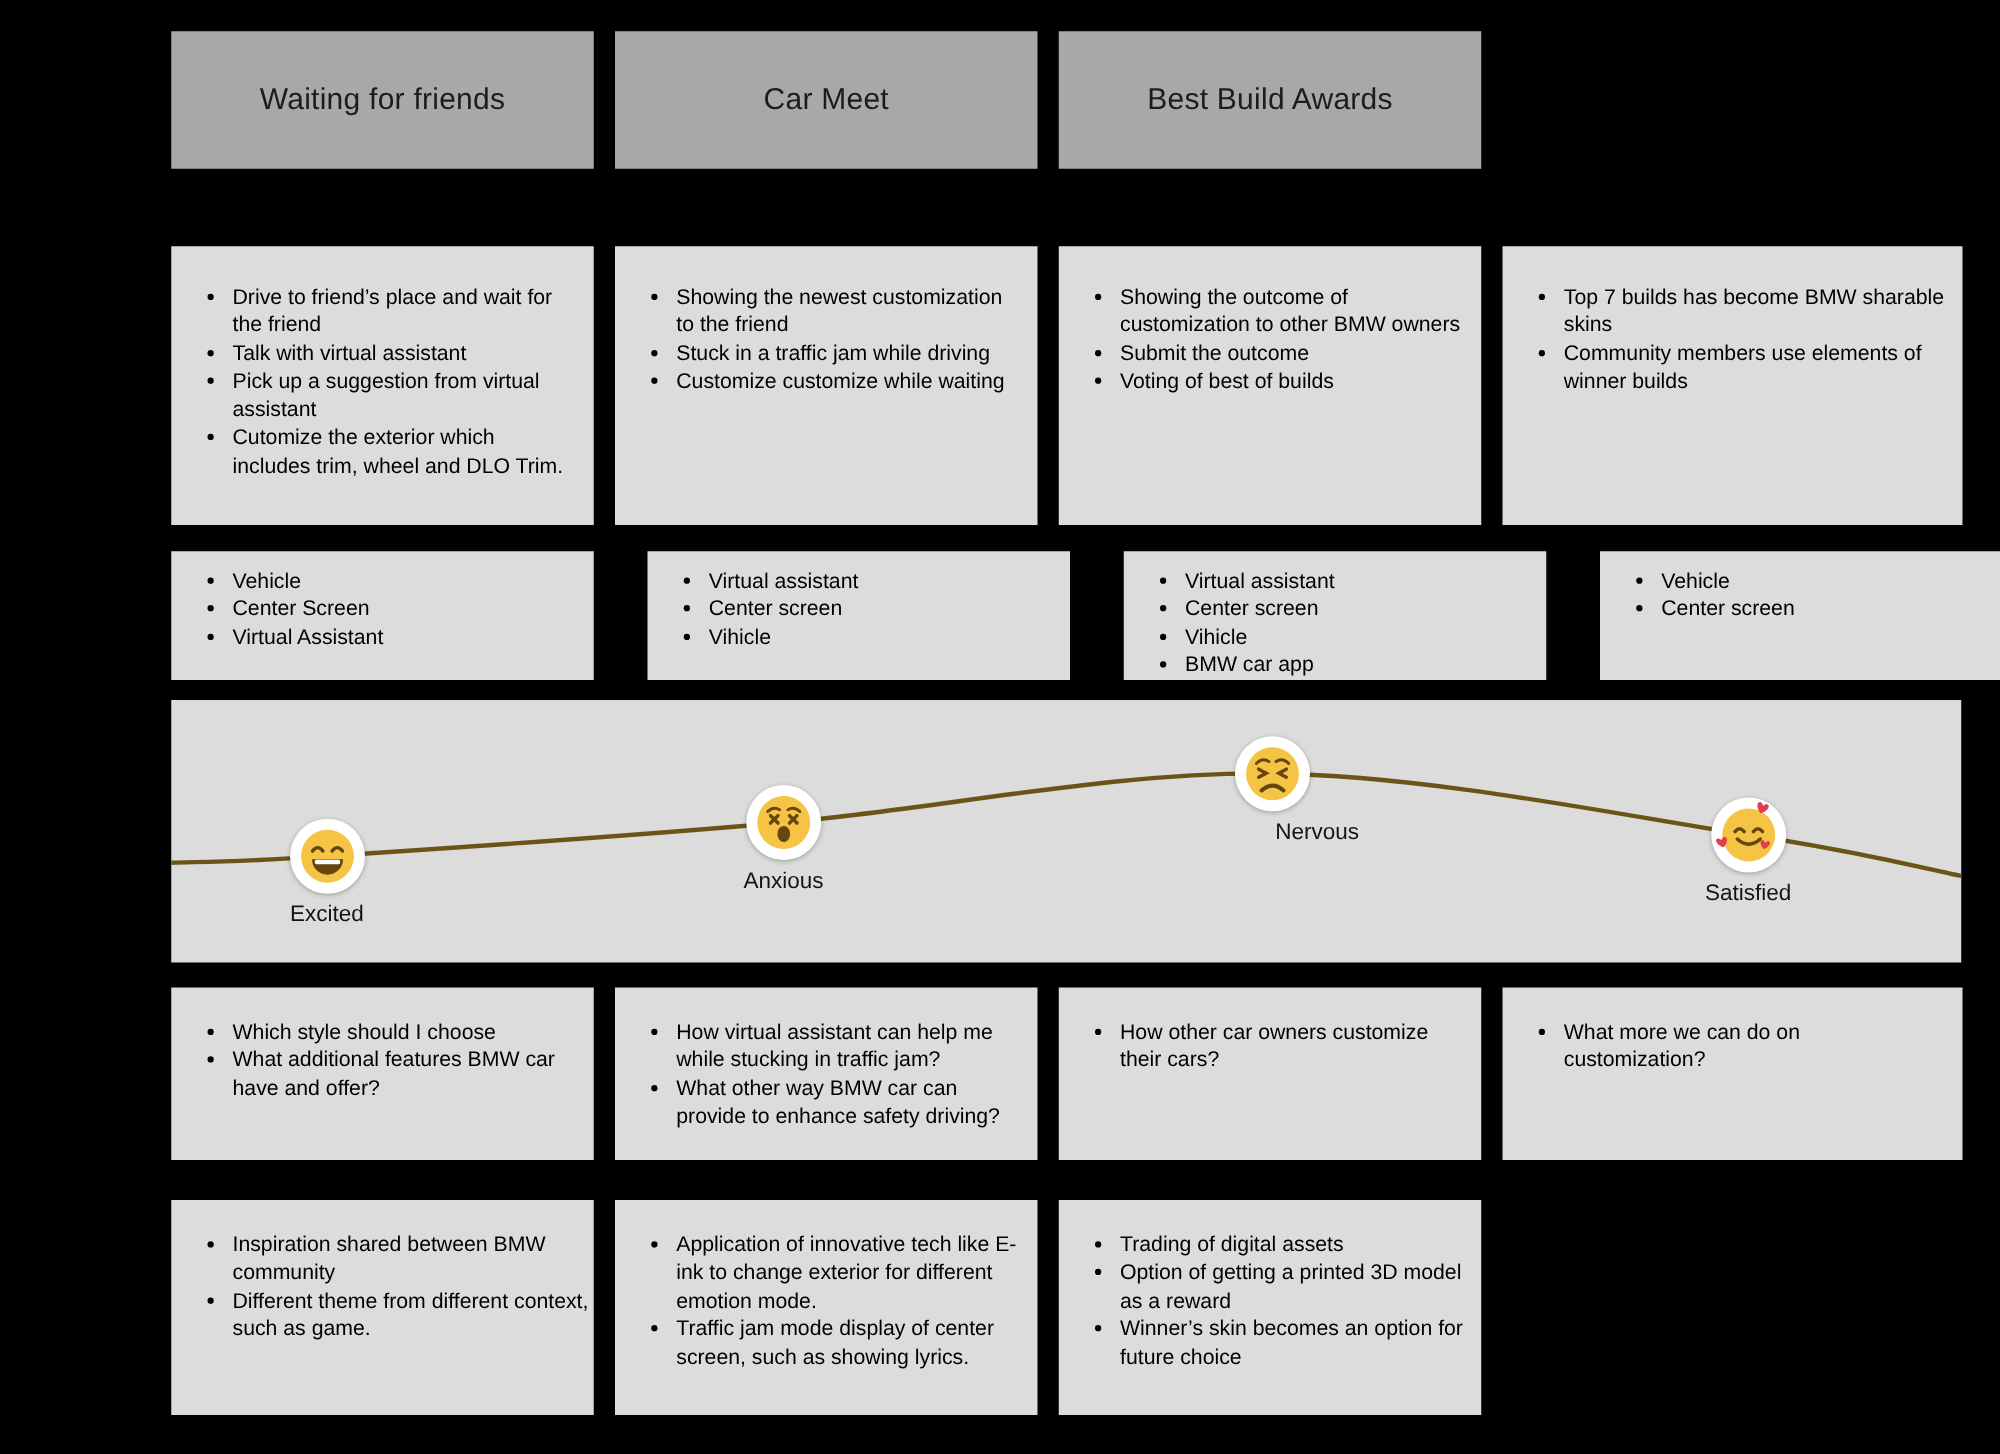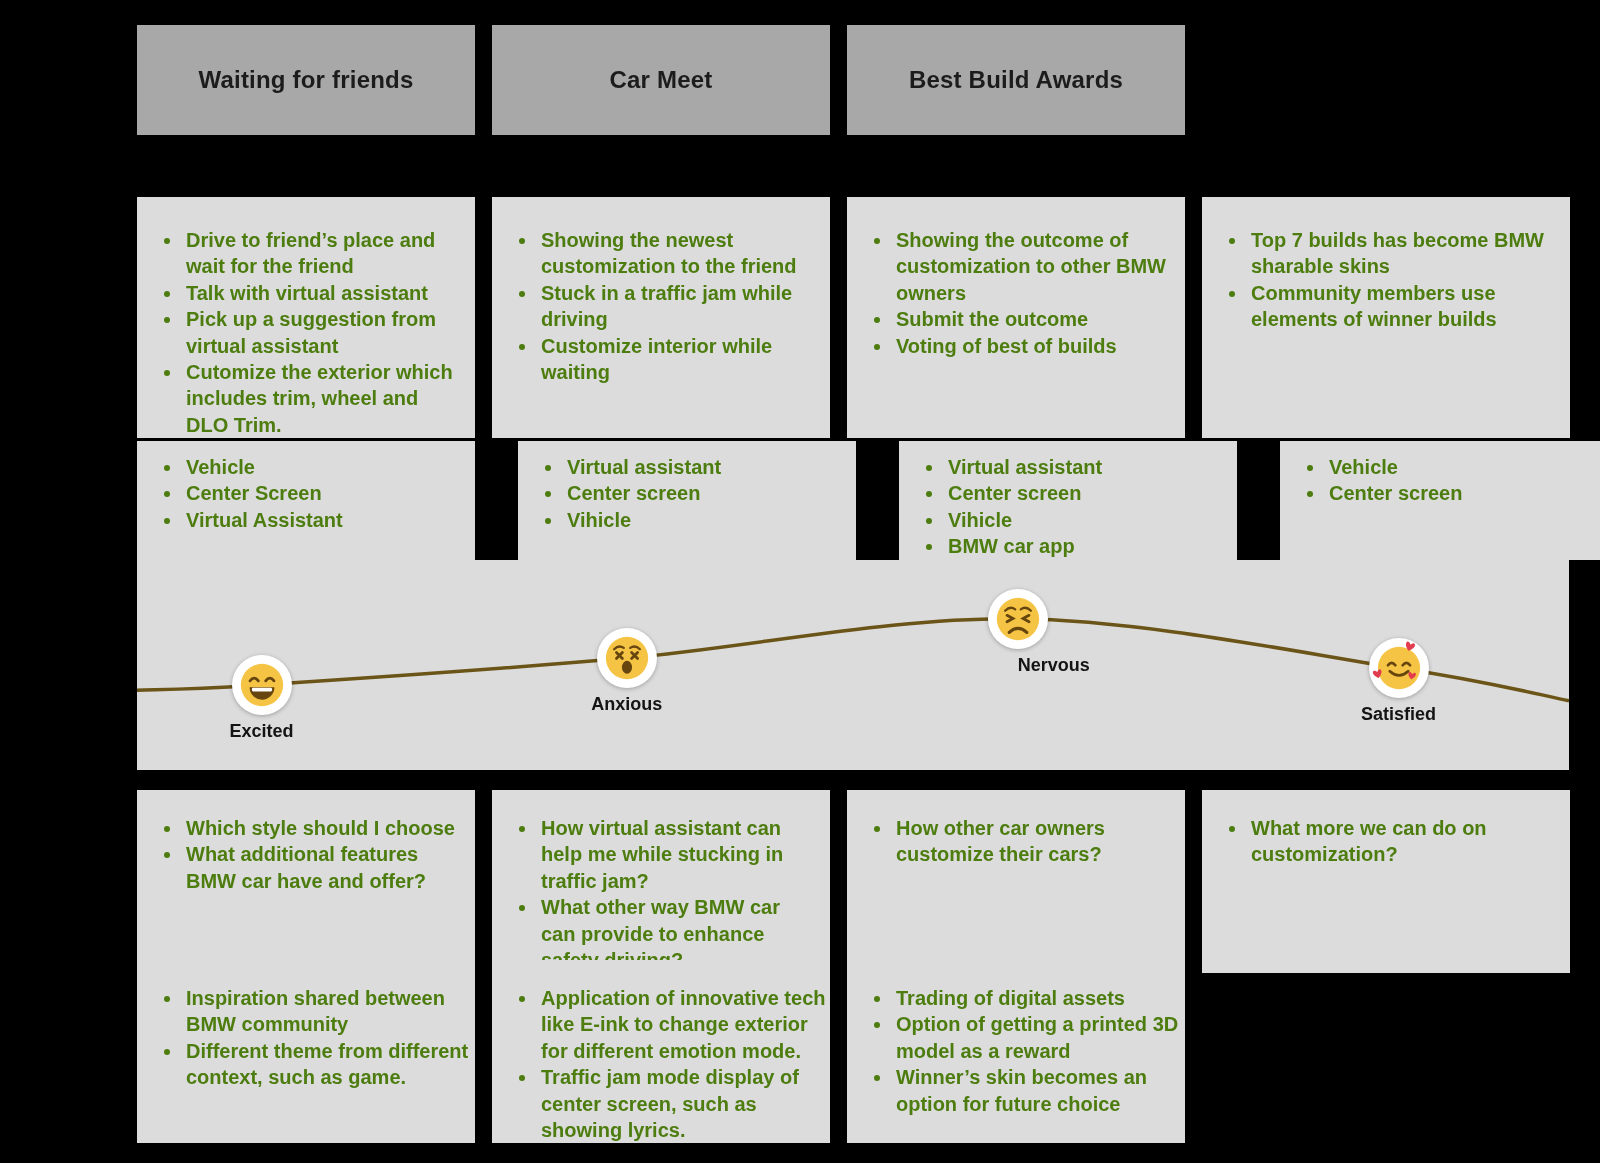--- a/index.html
+++ b/index.html
@@ -1,29 +1,29 @@
 <!DOCTYPE html>
 <html><head>
 <meta charset="utf-8">
 <style>
   html,body{margin:0;padding:0;background:#000;}
   body{width:1600px;height:1163px;font-family:"Liberation Sans",sans-serif;-webkit-font-smoothing:antialiased;}
-  .canvas{position:relative;width:1600px;height:1163px;background:#000;overflow:hidden;font-weight:bold;}
+  .canvas{position:relative;width:1600px;height:1163px;background:#000;overflow:hidden;}
   .row{position:absolute;left:137px;display:grid;grid-template-columns:338px 338px 338px 368px;column-gap:17px;}
   .row-headers{top:25px;height:110px;}
   .header-box{background:#a8a8a8;display:flex;align-items:center;justify-content:center;}
   .header-box span{font-size:24px;color:#1c1c1c;letter-spacing:0.2px;}
-  .box{background:#dcdcdc;color:#4d7c0f;font-size:20px;line-height:1.32;box-sizing:border-box;}
+  .box{background:#dcdcdc;color:#000000;font-size:17px;line-height:1.32;box-sizing:border-box;}
   .box ul{margin:0;padding-left:30px;}
   .box li{padding-left:3px;}
   .row-actions{top:197px;height:223px;}
   .row-actions .box{padding:30px 14px 0 16px;}
   .row-touchpoints{top:441px;height:97px;gap:43px;}
   .row-touchpoints .box{padding:13px 14px 0 16px;}
-  .row-questions{top:790px;height:160px;}
+  .row-questions{top:790px;height:138px;}
   .row-questions .box{padding:25px 14px 0 16px;}
   .row-opportunities{top:960px;height:172px;}
   .row-opportunities .box{padding:25px 4px 0 16px;}
   .band{position:absolute;left:137px;top:560px;width:1432px;height:210px;background:#dcdcdc;}
   .band svg.curve{position:absolute;left:0;top:0;overflow:visible;}
   .marker{position:absolute;width:60px;height:60px;border-radius:50%;background:#fff;
           box-shadow:0 1px 4px rgba(0,0,0,0.28);display:flex;align-items:center;justify-content:center;}
   .marker svg{width:46px;height:46px;overflow:visible;}
   .curve-label{position:absolute;transform:translateX(-50%);font-size:18px;color:#141414;white-space:nowrap;}
 </style>
@@ -48,21 +48,21 @@
           <li>Drive to friend’s place and wait for the friend</li>
           <li>Talk with virtual assistant</li>
           <li>Pick up a suggestion from virtual assistant</li>
           <li>Cutomize the exterior which includes trim, wheel and DLO Trim.</li>
         </ul>
       </div>
       <div class="box">
         <ul>
           <li>Showing the newest customization to the friend</li>
           <li>Stuck in a traffic jam while driving</li>
-          <li>Customize interior while waiting</li>
+          <li>Customize customize while waiting</li>
         </ul>
       </div>
       <div class="box">
         <ul>
           <li>Showing the outcome of customization to other BMW owners</li>
           <li>Submit the outcome</li>
           <li>Voting of best of builds</li>
         </ul>
       </div>
       <div class="box">

